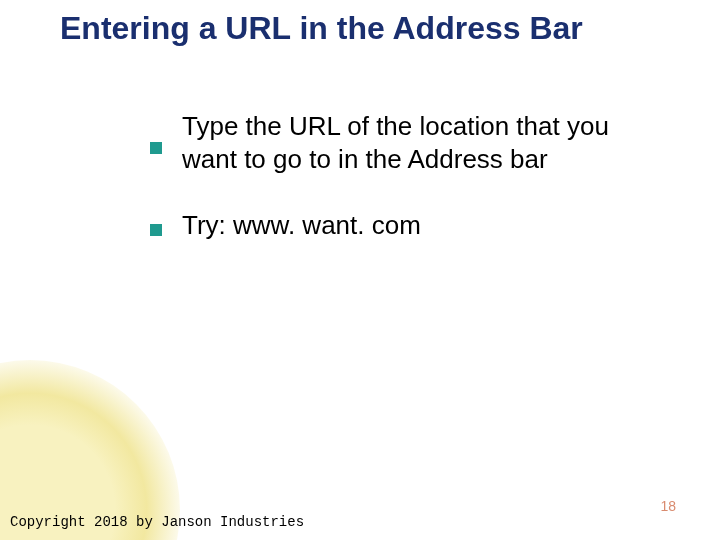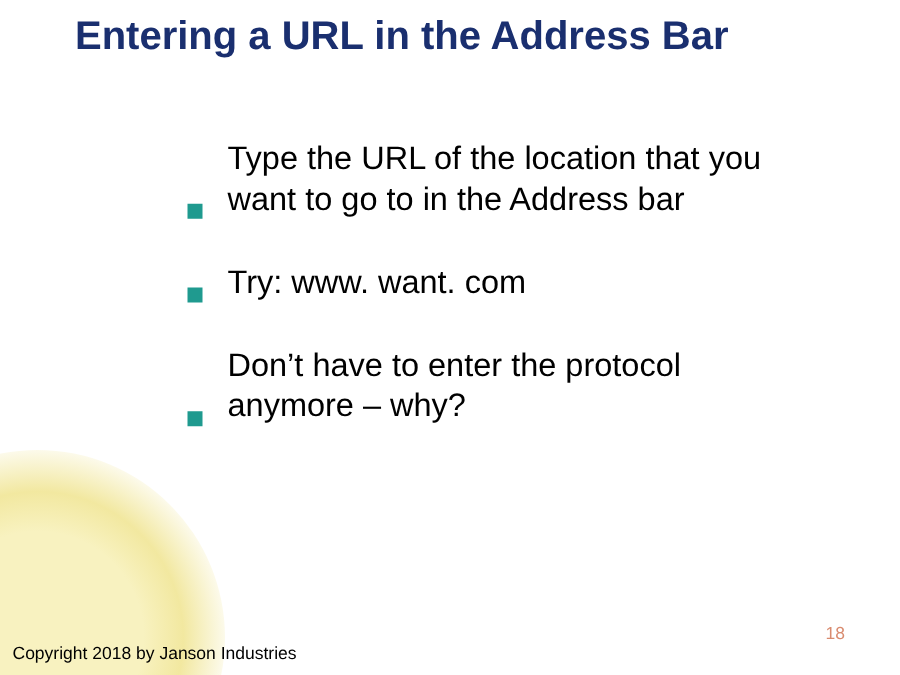--- a/index.html
+++ b/index.html
@@ -40,42 +40,42 @@
   }
   .bullets {
     position: absolute;
     top: 110px;
     left: 150px;
     right: 50px;
     z-index: 2;
   }
   .bullet {
     display: flex;
-    align-items: flex-end;
+    align-items: center;
     margin-bottom: 34px;
     font-size: 26px;
     color: #000000;
     line-height: 1.25;
   }
   .bullet .sq {
     width: 12px;
     height: 12px;
     background: #1f9a8f;
     margin-top: 10px;
     margin-right: 20px;
     flex: 0 0 12px;
   }
   .bullet .txt {
     flex: 1 1 auto;
   }
   .copyright {
     position: absolute;
     left: 10px;
     bottom: 10px;
-    font-family: Liberation Sans, sans-serif;
+    font-family: Liberation Mono, monospace;
     font-size: 14px;
     color: #000000;
     z-index: 3;
   }
   .pagenum {
     position: absolute;
     right: 20px;
     bottom: 26px;
     font-size: 14px;
     color: #d98b6f;
@@ -92,21 +92,17 @@
 
   <div class="bullets">
     <div class="bullet">
       <div class="sq"></div>
       <div class="txt">Type the URL of the location that you want to go to in the Address bar</div>
     </div>
     <div class="bullet">
       <div class="sq"></div>
       <div class="txt">Try:  www. want. com</div>
     </div>
-    <div class="bullet">
-      <div class="sq"></div>
-      <div class="txt">Don’t have to enter the protocol anymore – why?</div>
-    </div>
   </div>
 
   <div class="copyright">Copyright 2018 by Janson Industries</div>
   <div class="pagenum">18</div>
 </div>
 
 </body></html>

